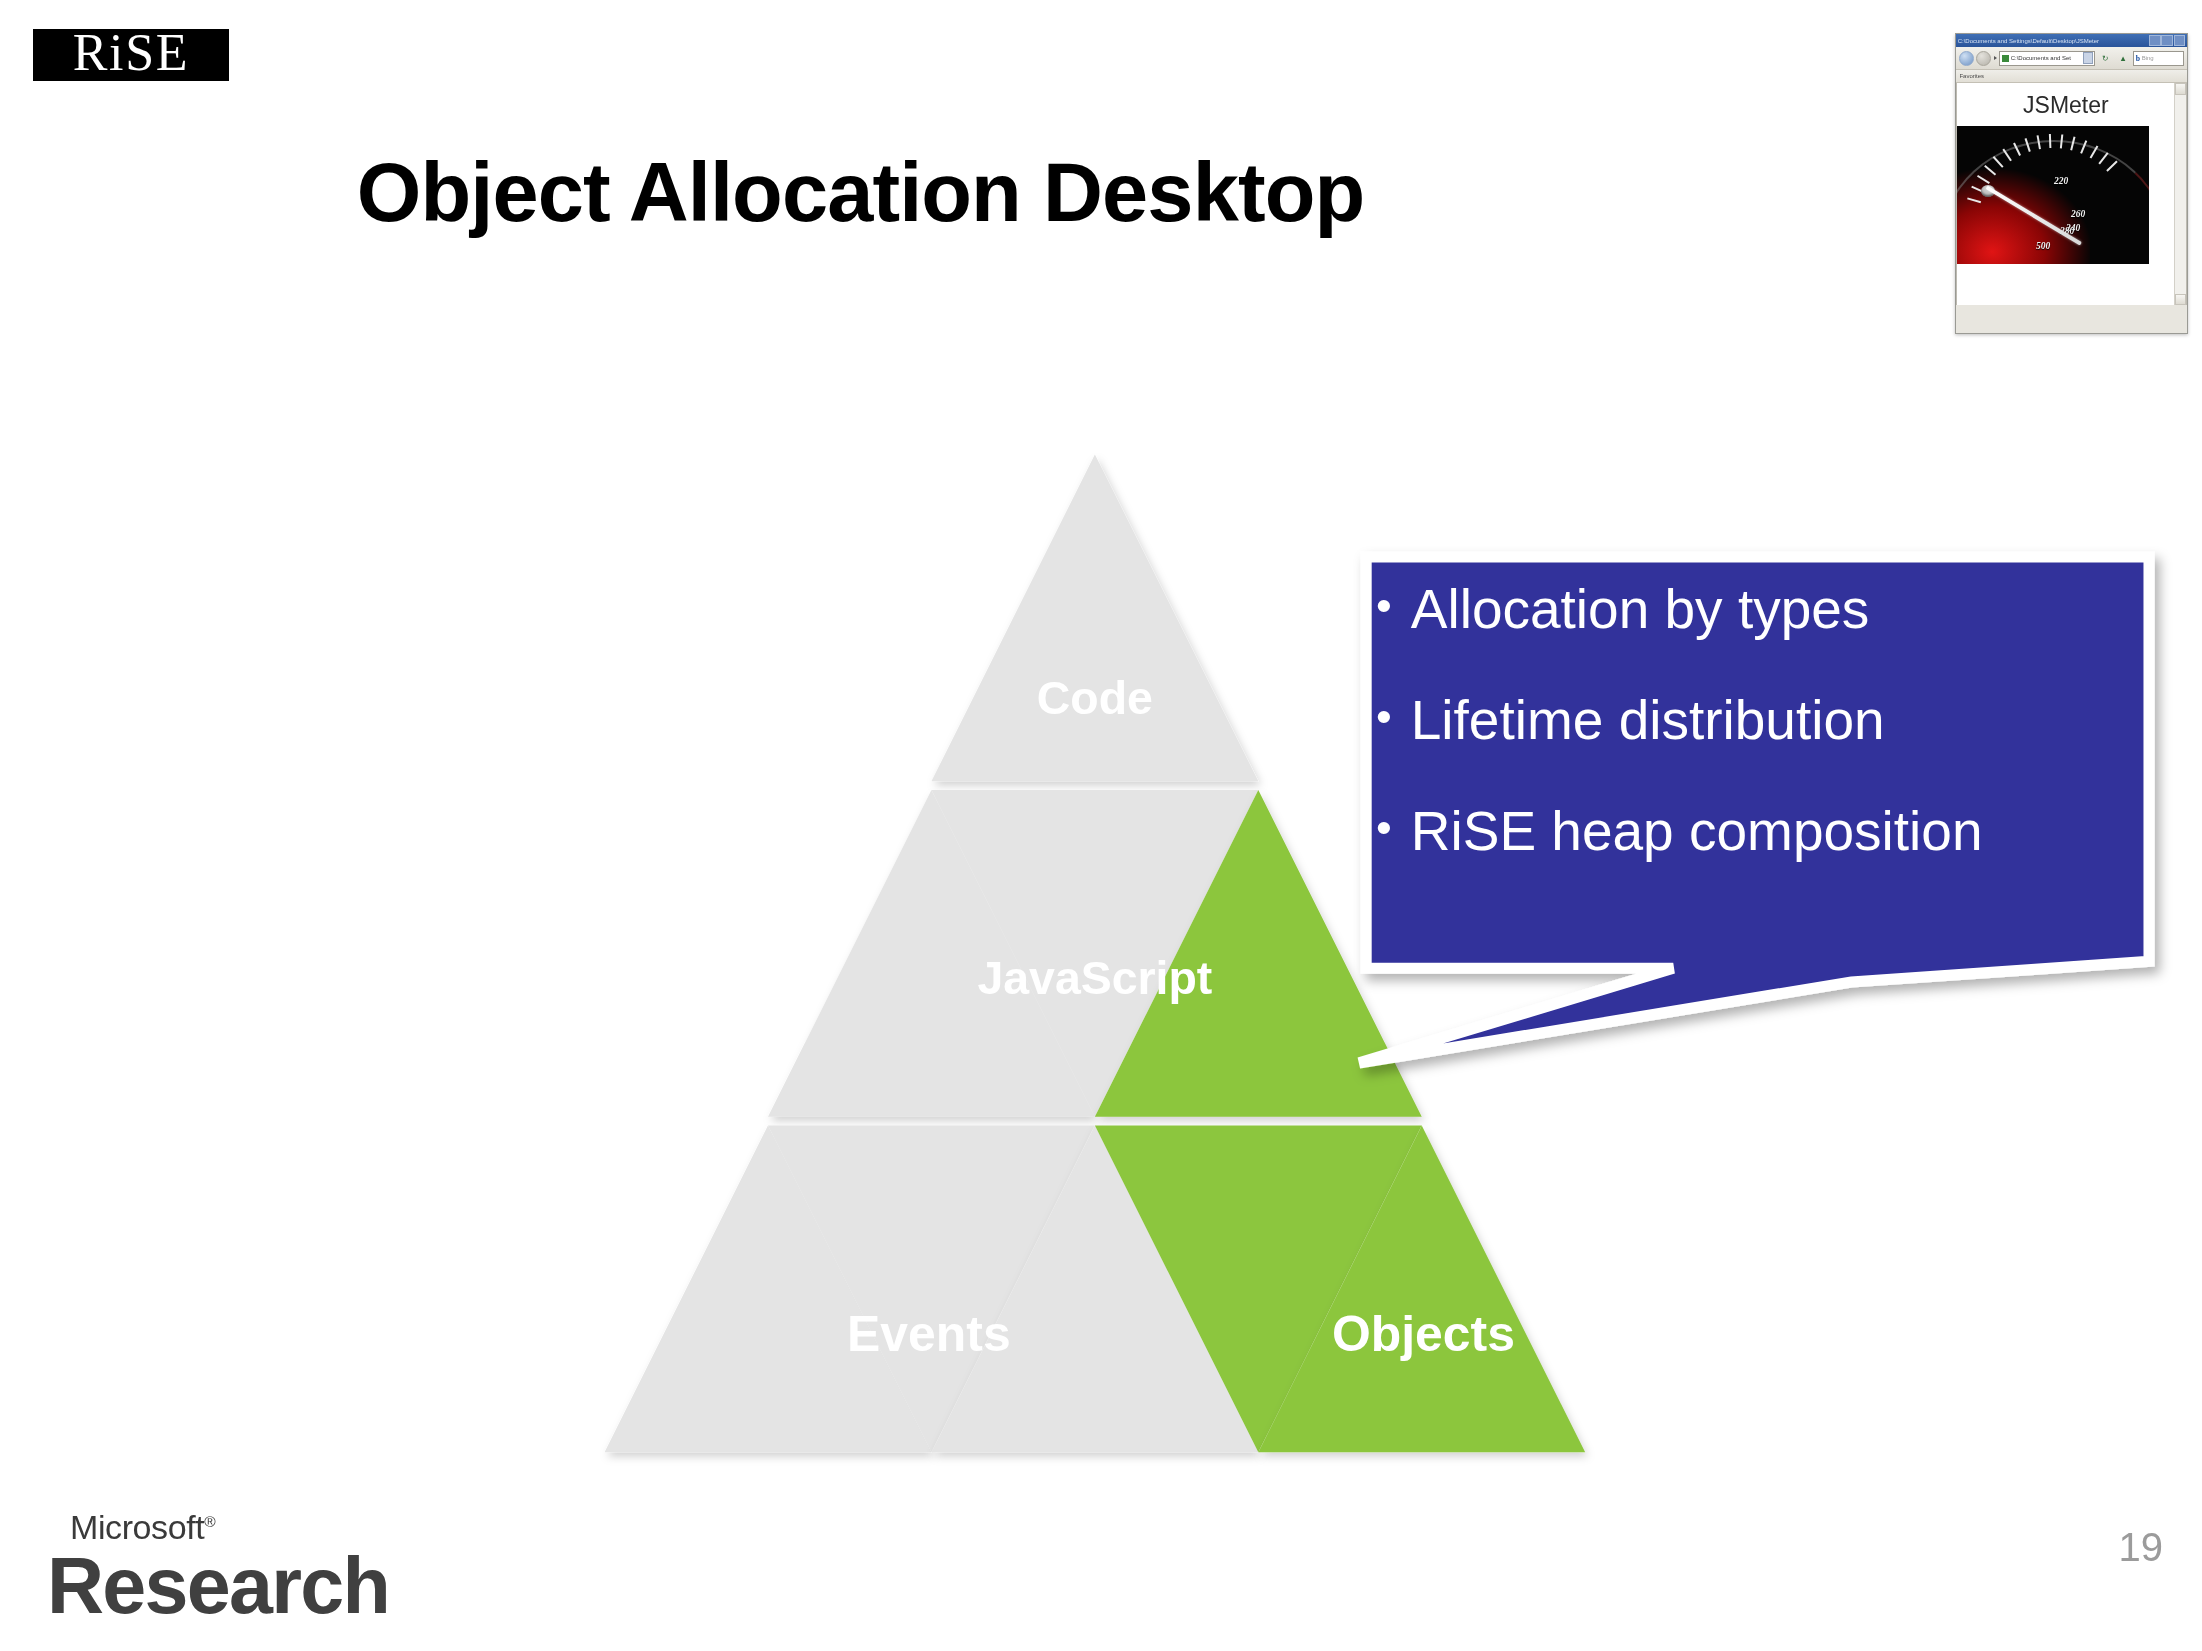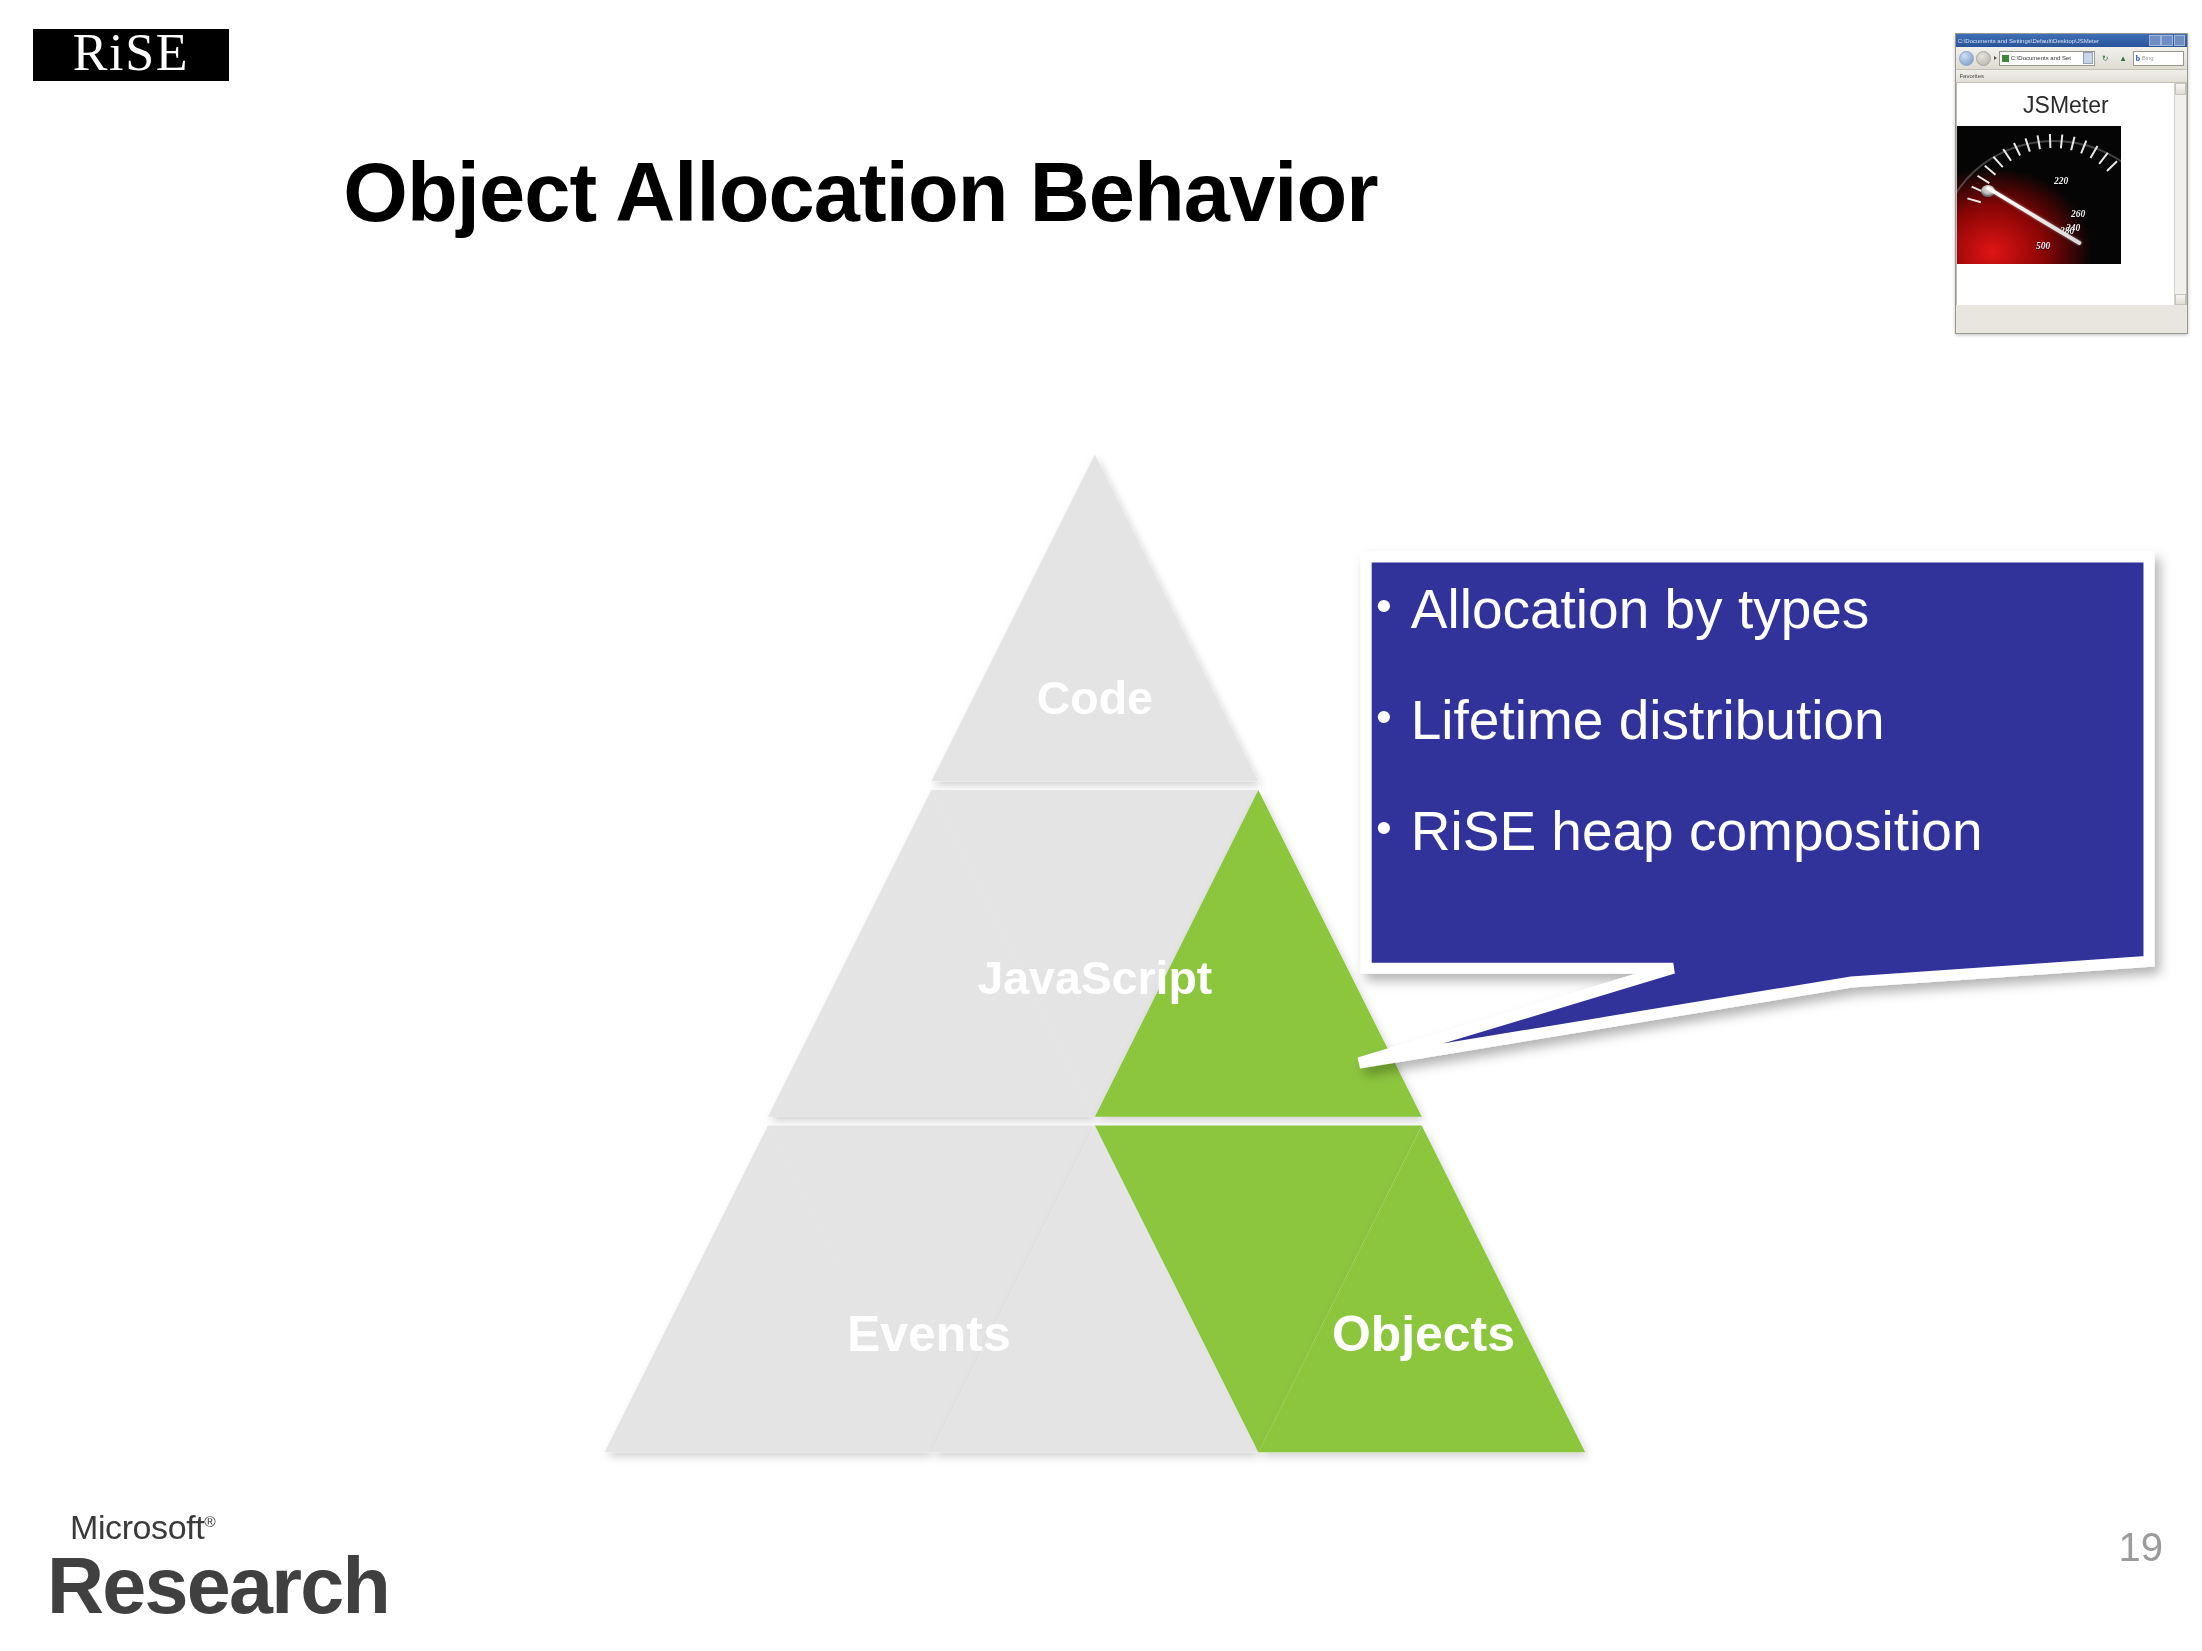--- a/index.html
+++ b/index.html
@@ -205,21 +205,21 @@
   }
   #jsmeter-heading {
     text-align: center;
     font-size: 23px;
     color: #2b2b2b;
     margin-bottom: 6.9px;
     padding-right: 11.2px;
   }
   #speedo {
     margin: 0 0 0 0;
-    width: 164px;
+    width: 192px;
     height: 138px;
     background: #050505;
     position: relative;
     overflow: hidden;
   }
   #speedo .red-glow {
     position: absolute;
     left: -30px; bottom: -43px;
     width: 163px; height: 138px;
     background: radial-gradient(ellipse at 40% 60%, #e01414 0%, #8a0505 38%, rgba(10,0,0,0) 72%);
@@ -357,21 +357,21 @@
     color: #9b9b9b;
   }
 </style>
 </head>
 <body>
 
 <div id="rise-logo">
   <span class="rise-text">RiSE</span>
 </div>
 
-<div id="slide-title">Object Allocation Behavior</div>
+<div id="slide-title">Object Allocation Desktop</div>
 
 <div id="jsmeter-thumb">
 
   <div id="jsmeter-titlebar">
     <span class="tb-text">C:\Documents and Settings\Default\Desktop\JSMeter</span>
     <span class="tb-btns">
       <span class="tb-btn"></span>
       <span class="tb-btn"></span>
       <span class="tb-btn"></span>
     </span>

